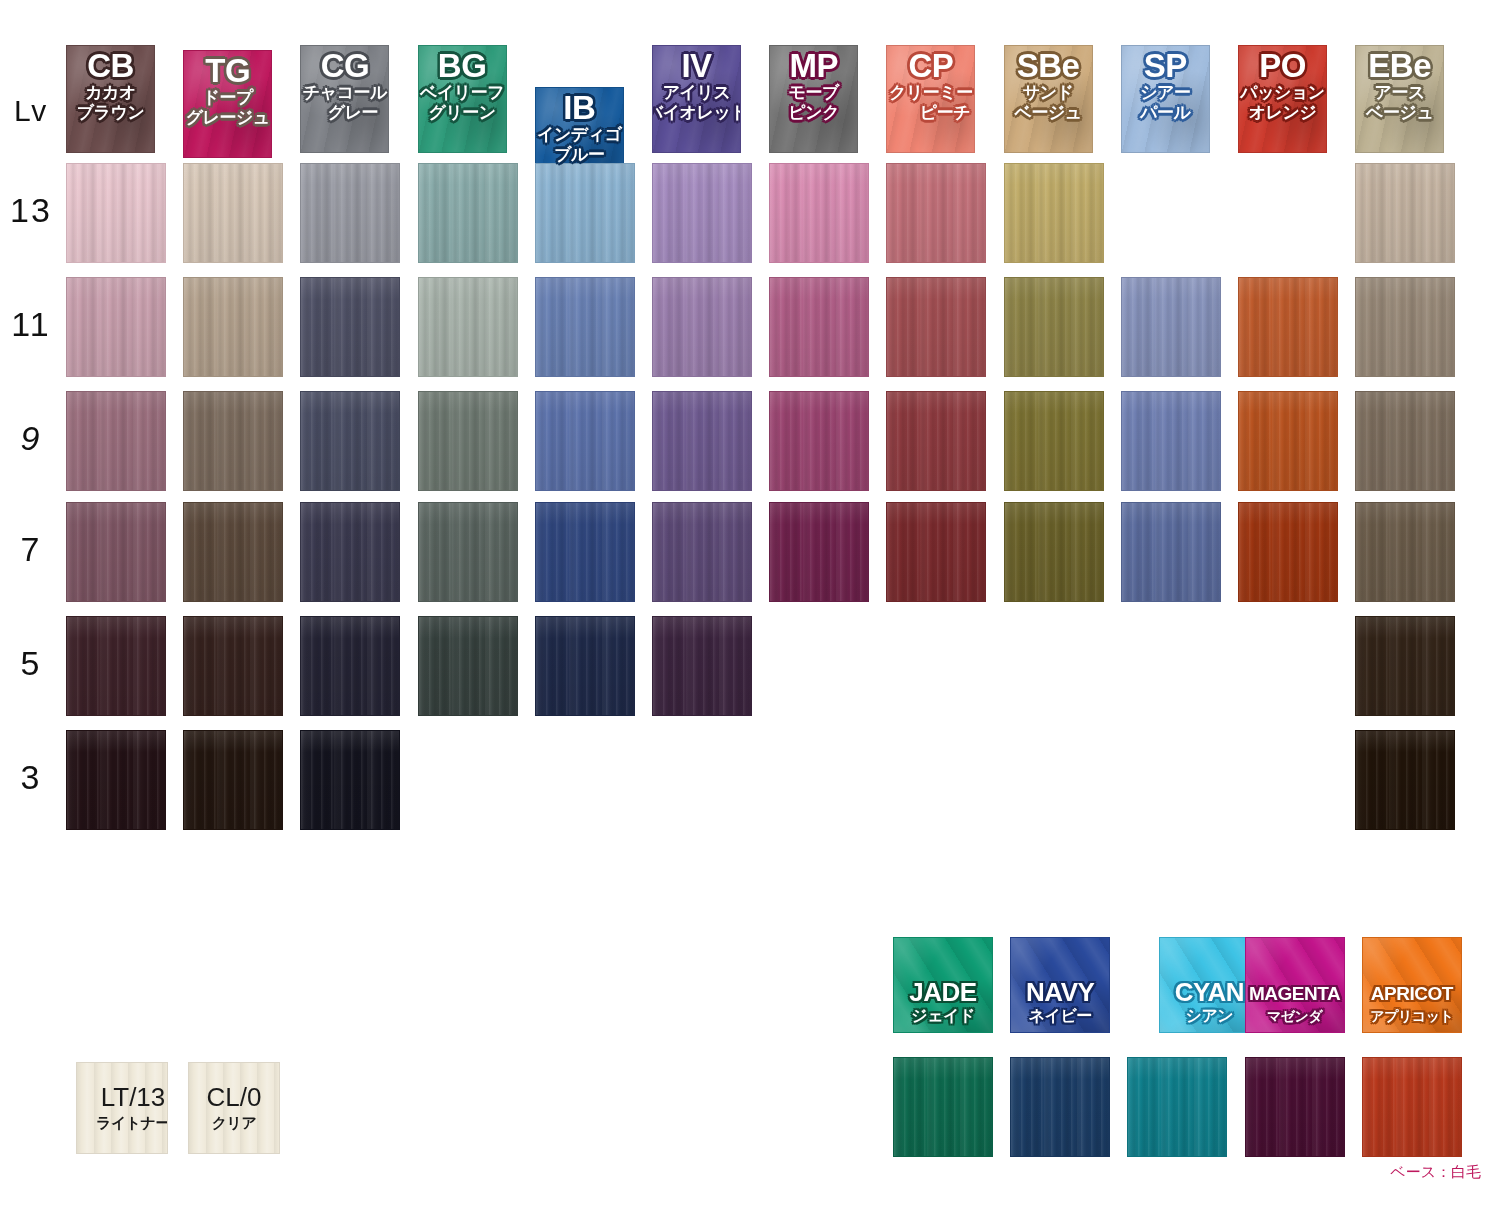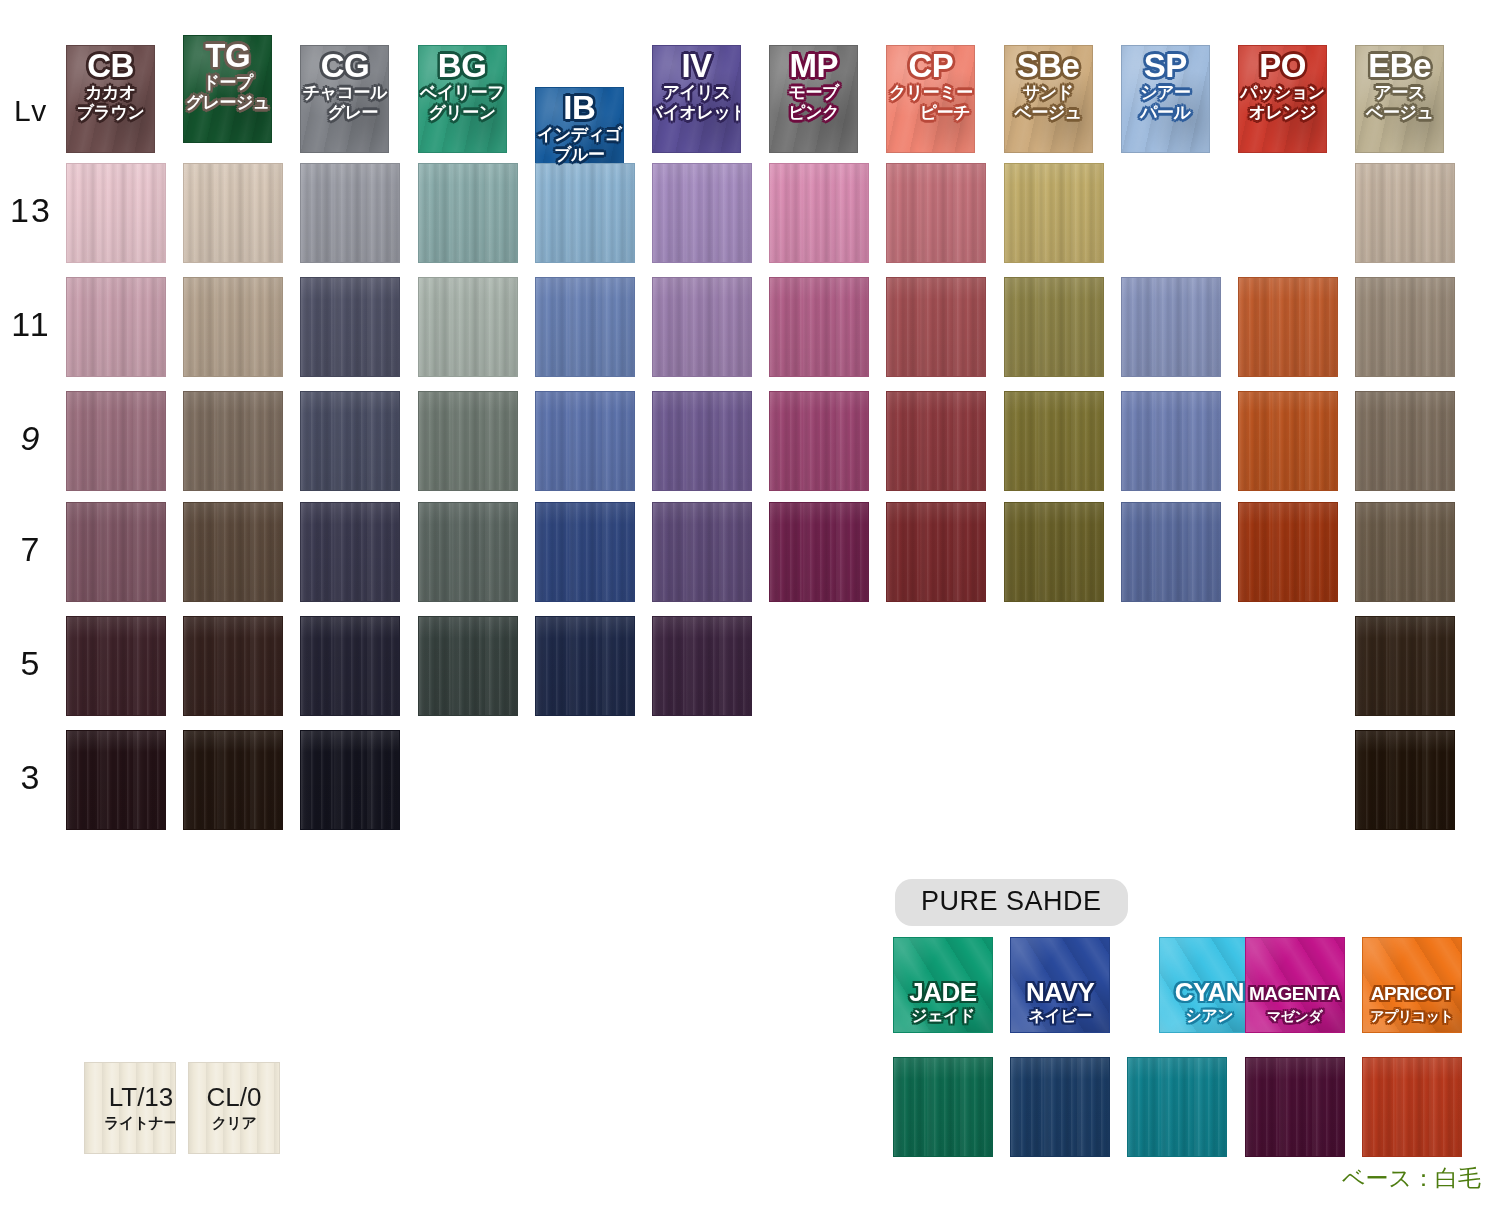--- a/index.html
+++ b/index.html
@@ -173,22 +173,22 @@
     line-height: 30px; letter-spacing: 0px;
   }
   .sp-jp {
     position: relative; z-index: 2;
     font-size: 15px; color: #1a1a1a; font-weight: 700;
     line-height: 22px; letter-spacing: -0.5px; white-space: nowrap;
   }
 
   .base-note {
     position: absolute;
-    font-size: 23px;
-    color: #4d7c0f;
+    font-size: 15px;
+    color: #be185d;
     letter-spacing: 0px;
     white-space: nowrap;
   }
 </style>
 </head>
 <body>
 
 <div id="root">
 
   <div class="lv-title" id="lv-title" style="left: 14px; top: 94px;">Lv</div>
@@ -202,21 +202,21 @@
       <div class="lv-label" style="left: 0px; top: 758px;">3</div>
     </div>
 
   <div id="headers">
       <div class="hdr" style="left: 66px; top: 45px; background: rgb(109, 78, 78);">
         <div class="tex"></div>
         <div class="hdr-code" style="text-shadow: rgb(58, 36, 36) -2.2px -2.2px 0px, rgb(58, 36, 36) 2.2px -2.2px 0px, rgb(58, 36, 36) -2.2px 2.2px 0px, rgb(58, 36, 36) 2.2px 2.2px 0px, rgb(58, 36, 36) 0px -2.6px 0px, rgb(58, 36, 36) 0px 2.6px 0px, rgb(58, 36, 36) -2.6px 0px 0px, rgb(58, 36, 36) 2.6px 0px 0px;">CB</div>
         <div class="hdr-jp" style="text-shadow: rgb(58, 36, 36) -2.2px -2.2px 0px, rgb(58, 36, 36) 2.2px -2.2px 0px, rgb(58, 36, 36) -2.2px 2.2px 0px, rgb(58, 36, 36) 2.2px 2.2px 0px, rgb(58, 36, 36) 0px -2.6px 0px, rgb(58, 36, 36) 0px 2.6px 0px, rgb(58, 36, 36) -2.6px 0px 0px, rgb(58, 36, 36) 2.6px 0px 0px;">カカオ</div>
         <div class="hdr-jp" style="text-shadow: rgb(58, 36, 36) -2.2px -2.2px 0px, rgb(58, 36, 36) 2.2px -2.2px 0px, rgb(58, 36, 36) -2.2px 2.2px 0px, rgb(58, 36, 36) 2.2px 2.2px 0px, rgb(58, 36, 36) 0px -2.6px 0px, rgb(58, 36, 36) 0px 2.6px 0px, rgb(58, 36, 36) -2.6px 0px 0px, rgb(58, 36, 36) 2.6px 0px 0px;">ブラウン</div>
       </div>
-      <div class="hdr" style="left: 183.2px; top: 35px; background: #14532d;">
+      <div class="hdr" style="left: 183.2px; top: 50px; background: #be185d;">
         <div class="tex"></div>
         <div class="hdr-code" style="text-shadow: rgb(107, 90, 80) -2.2px -2.2px 0px, rgb(107, 90, 80) 2.2px -2.2px 0px, rgb(107, 90, 80) -2.2px 2.2px 0px, rgb(107, 90, 80) 2.2px 2.2px 0px, rgb(107, 90, 80) 0px -2.6px 0px, rgb(107, 90, 80) 0px 2.6px 0px, rgb(107, 90, 80) -2.6px 0px 0px, rgb(107, 90, 80) 2.6px 0px 0px;">TG</div>
         <div class="hdr-jp" style="text-shadow: rgb(107, 90, 80) -2.2px -2.2px 0px, rgb(107, 90, 80) 2.2px -2.2px 0px, rgb(107, 90, 80) -2.2px 2.2px 0px, rgb(107, 90, 80) 2.2px 2.2px 0px, rgb(107, 90, 80) 0px -2.6px 0px, rgb(107, 90, 80) 0px 2.6px 0px, rgb(107, 90, 80) -2.6px 0px 0px, rgb(107, 90, 80) 2.6px 0px 0px;">ドープ</div>
         <div class="hdr-jp" style="text-shadow: rgb(107, 90, 80) -2.2px -2.2px 0px, rgb(107, 90, 80) 2.2px -2.2px 0px, rgb(107, 90, 80) -2.2px 2.2px 0px, rgb(107, 90, 80) 2.2px 2.2px 0px, rgb(107, 90, 80) 0px -2.6px 0px, rgb(107, 90, 80) 0px 2.6px 0px, rgb(107, 90, 80) -2.6px 0px 0px, rgb(107, 90, 80) 2.6px 0px 0px;">グレージュ</div>
       </div>
       <div class="hdr" style="left: 300.4px; top: 45px; background: rgb(125, 128, 134);">
         <div class="tex"></div>
         <div class="hdr-code" style="text-shadow: rgb(74, 77, 83) -2.2px -2.2px 0px, rgb(74, 77, 83) 2.2px -2.2px 0px, rgb(74, 77, 83) -2.2px 2.2px 0px, rgb(74, 77, 83) 2.2px 2.2px 0px, rgb(74, 77, 83) 0px -2.6px 0px, rgb(74, 77, 83) 0px 2.6px 0px, rgb(74, 77, 83) -2.6px 0px 0px, rgb(74, 77, 83) 2.6px 0px 0px;">CG</div>
         <div class="hdr-jp" style="text-shadow: rgb(74, 77, 83) -2.2px -2.2px 0px, rgb(74, 77, 83) 2.2px -2.2px 0px, rgb(74, 77, 83) -2.2px 2.2px 0px, rgb(74, 77, 83) 2.2px 2.2px 0px, rgb(74, 77, 83) 0px -2.6px 0px, rgb(74, 77, 83) 0px 2.6px 0px, rgb(74, 77, 83) -2.6px 0px 0px, rgb(74, 77, 83) 2.6px 0px 0px;">チャコール</div>
         <div class="hdr-jp" style="text-shadow: rgb(74, 77, 83) -2.2px -2.2px 0px, rgb(74, 77, 83) 2.2px -2.2px 0px, rgb(74, 77, 83) -2.2px 2.2px 0px, rgb(74, 77, 83) 2.2px 2.2px 0px, rgb(74, 77, 83) 0px -2.6px 0px, rgb(74, 77, 83) 0px 2.6px 0px, rgb(74, 77, 83) -2.6px 0px 0px, rgb(74, 77, 83) 2.6px 0px 0px; padding-left: 16px;">グレー</div>
@@ -444,21 +444,20 @@
         <div class="strands"></div>
       </div>
       <div class="sw" style="left: 300.4px; top: 730px; background: rgb(20, 20, 31);">
         <div class="strands"></div>
       </div>
       <div class="sw" style="left: 1355.2px; top: 730px; background: rgb(33, 20, 9);">
         <div class="strands"></div>
       </div>
     </div>
 
-  <div class="ps-title" id="ps-title" style="left: 895px; top: 879px;">PURE SAHDE</div>
   <div id="ps-headers">
       <div class="ps-hdr" style="left: 893px; top: 937px; background: rgb(15, 156, 116);">
         <div class="tex"></div>
         <div class="ps-code" style="text-shadow: rgb(10, 77, 52) -2px -2px 0px, rgb(10, 77, 52) 2px -2px 0px, rgb(10, 77, 52) -2px 2px 0px, rgb(10, 77, 52) 2px 2px 0px, rgb(10, 77, 52) 0px -2.4px 0px, rgb(10, 77, 52) 0px 2.4px 0px, rgb(10, 77, 52) -2.4px 0px 0px, rgb(10, 77, 52) 2.4px 0px 0px;">JADE</div>
         <div class="ps-jp" style="text-shadow: rgb(10, 77, 52) -2px -2px 0px, rgb(10, 77, 52) 2px -2px 0px, rgb(10, 77, 52) -2px 2px 0px, rgb(10, 77, 52) 2px 2px 0px, rgb(10, 77, 52) 0px -2.4px 0px, rgb(10, 77, 52) 0px 2.4px 0px, rgb(10, 77, 52) -2.4px 0px 0px, rgb(10, 77, 52) 2.4px 0px 0px;">ジェイド</div>
       </div>
       <div class="ps-hdr" style="left: 1010.2px; top: 937px; background: rgb(42, 74, 156);">
         <div class="tex"></div>
         <div class="ps-code" style="text-shadow: rgb(20, 40, 94) -2px -2px 0px, rgb(20, 40, 94) 2px -2px 0px, rgb(20, 40, 94) -2px 2px 0px, rgb(20, 40, 94) 2px 2px 0px, rgb(20, 40, 94) 0px -2.4px 0px, rgb(20, 40, 94) 0px 2.4px 0px, rgb(20, 40, 94) -2.4px 0px 0px, rgb(20, 40, 94) 2.4px 0px 0px; text-align: center;">NAVY</div>
         <div class="ps-jp" style="text-shadow: rgb(20, 40, 94) -2px -2px 0px, rgb(20, 40, 94) 2px -2px 0px, rgb(20, 40, 94) -2px 2px 0px, rgb(20, 40, 94) 2px 2px 0px, rgb(20, 40, 94) 0px -2.4px 0px, rgb(20, 40, 94) 0px 2.4px 0px, rgb(20, 40, 94) -2.4px 0px 0px, rgb(20, 40, 94) 2.4px 0px 0px;">ネイビー</div>
@@ -491,21 +490,21 @@
       </div>
       <div class="sw" style="left: 1244.6px; top: 1057px; background: rgb(74, 15, 51);">
         <div class="strands"></div>
       </div>
       <div class="sw" style="left: 1361.8px; top: 1057px; background: rgb(184, 56, 28);">
         <div class="strands"></div>
       </div>
     </div>
 
   <div id="special">
-      <div class="sp-sw" style="left: 84px; top: 1062px; background: rgb(239, 233, 217); padding-left: 22px;">
+      <div class="sp-sw" style="left: 76px; top: 1062px; background: rgb(239, 233, 217); padding-left: 22px;">
         <div class="strands"></div>
         <div class="sp-code">LT/13</div>
         <div class="sp-jp">ライトナー</div>
       </div>
       <div class="sp-sw" style="left: 188px; top: 1062px; background: rgb(239, 233, 217);">
         <div class="strands"></div>
         <div class="sp-code">CL/0</div>
         <div class="sp-jp">クリア</div>
       </div>
     </div>

